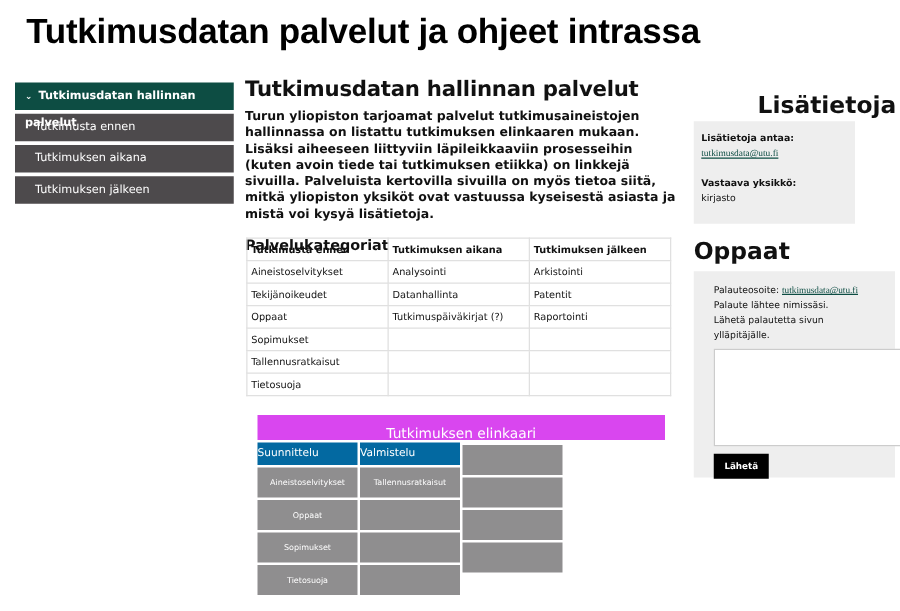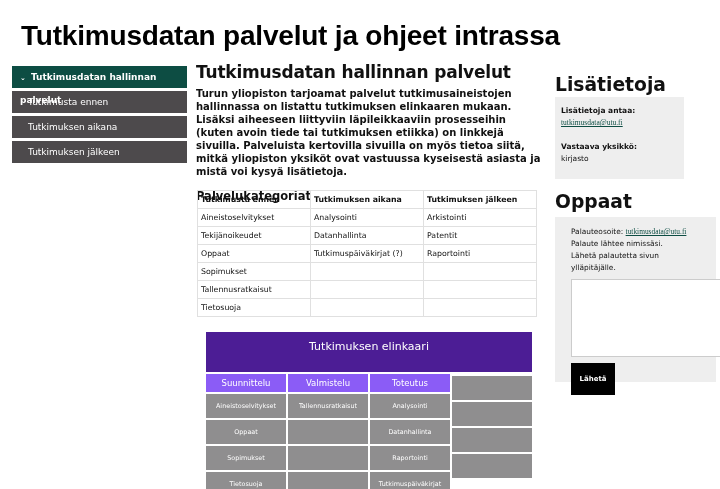--- a/index.html
+++ b/index.html
@@ -1,20 +1,20 @@
 <!DOCTYPE html>
 <html><head>
   <meta charset="utf-8">
   <style>
     * { box-sizing: border-box; margin: 0; padding: 0; }
     html, body { width: 720px; height: 489px; overflow: hidden; background: #ffffff; }
     body { font-family: "DejaVu Sans", sans-serif; color: #111; position: relative; }
 
     .page-title {
-      position: absolute; left: 21px; top: 20px;
+      position: absolute; left: 21px; top: 9px;
       font-family: "Liberation Sans", sans-serif; font-weight: bold;
       font-size: 28px; letter-spacing: -0.2px; color: #000;
     }
 
     
     .sidebar { position: absolute; left: 12px; top: 66px; width: 175px; }
     .side-item {
       height: 22px; margin-bottom: 3px; background: #4d4a4c; color: #fff;
       font-size: 9px; line-height: 22px; padding-left: 16px; cursor: pointer;
     }
@@ -32,55 +32,55 @@
       border-collapse: collapse; font-size: 7.8px;
     }
     .cat-table th, .cat-table td {
       border: 1px solid #e0e0e0; height: 18px; padding: 0 3px; text-align: left; width: 33.3%;
     }
     .cat-table th { font-weight: bold; }
 
     
     .lifecycle { position: absolute; left: 206px; top: 332px; width: 326px; }
     .lc-head {
-      height: 40px; background: #4c1d95; color: #fff; text-align: center;
+      height: 20px; background: #d946ef; color: #fff; text-align: center;
       font-size: 11px; line-height: 30px;
     }
     .lc-grid { display: grid; grid-template-columns: repeat(4, 1fr); gap: 2px; margin-top: 2px; }
     .lc-col-head {
-      height: 18px; background: #8b5cf6; color: #fff; text-align: center;
+      height: 18px; background: #0369a1; color: #fff; text-align: left;
       font-size: 8.5px; line-height: 18px;
     }
     .lc-cell {
       height: 24px; background: #8f8e8f; color: #fff; text-align: center;
       font-size: 6.4px; display: flex; align-items: center; justify-content: center;
       margin-top: 2px;
     }
 
     
     .right { position: absolute; left: 555px; width: 162px; }
-    .info-title { top: 74px; }
+    .info-title { top: 74px; text-align: right; }
     .info-box {
       position: absolute; left: 555px; top: 97px; width: 129px; height: 82px;
       background: #eeeeee; padding: 8px 6px; font-size: 7.5px; line-height: 12px;
     }
     .info-box b { font-weight: bold; display: block; }
     .link { color: #0d4d43; text-decoration: underline; font-family: Liberation Serif, serif; }
     .feedback-title { top: 191px; }
     .fb-box {
       position: absolute; left: 555px; top: 217px; width: 161px; height: 165px;
       background: #eeeeee; padding: 9px 16px; font-size: 7.4px; line-height: 12px;
     }
     .fb-text { display: block; }
     .fb-textarea {
       display: block; width: 150px; height: 78px; margin-top: 5px;
       border: 1px solid #ccc; background: #fff; resize: none;
     }
     .fb-send {
-      display: block; margin-top: 6px; width: 44px; height: 32px;
+      display: block; margin-top: 6px; width: 44px; height: 20px;
       background: #000; color: #fff; border: none; font-size: 7px; font-weight: bold;
       font-family: "DejaVu Sans", sans-serif;
     }
   </style>
 </head>
 <body>
 
 <div class="page-title">Tutkimusdatan palvelut ja ohjeet intrassa</div>
 
 <nav class="sidebar">
@@ -157,27 +157,20 @@
       <div class="lc-cell">Tietosuoja</div>
     </div>
     <div>
       <div class="lc-col-head">Valmistelu</div>
       <div class="lc-cell">Tallennusratkaisut</div>
       <div class="lc-cell"></div>
       <div class="lc-cell"></div>
       <div class="lc-cell"></div>
     </div>
     <div>
-      <div class="lc-col-head">Toteutus</div>
-      <div class="lc-cell">Analysointi</div>
-      <div class="lc-cell">Datanhallinta</div>
-      <div class="lc-cell">Raportointi</div>
-      <div class="lc-cell">Tutkimuspäiväkirjat</div>
-    </div>
-    <div>
       <div class="lc-cell"></div>
       <div class="lc-cell"></div>
       <div class="lc-cell"></div>
       <div class="lc-cell"></div>
     </div>
   </div>
 </div>
 
 <h3 class="right info-title">Lisätietoja</h3>
 <div class="info-box">

